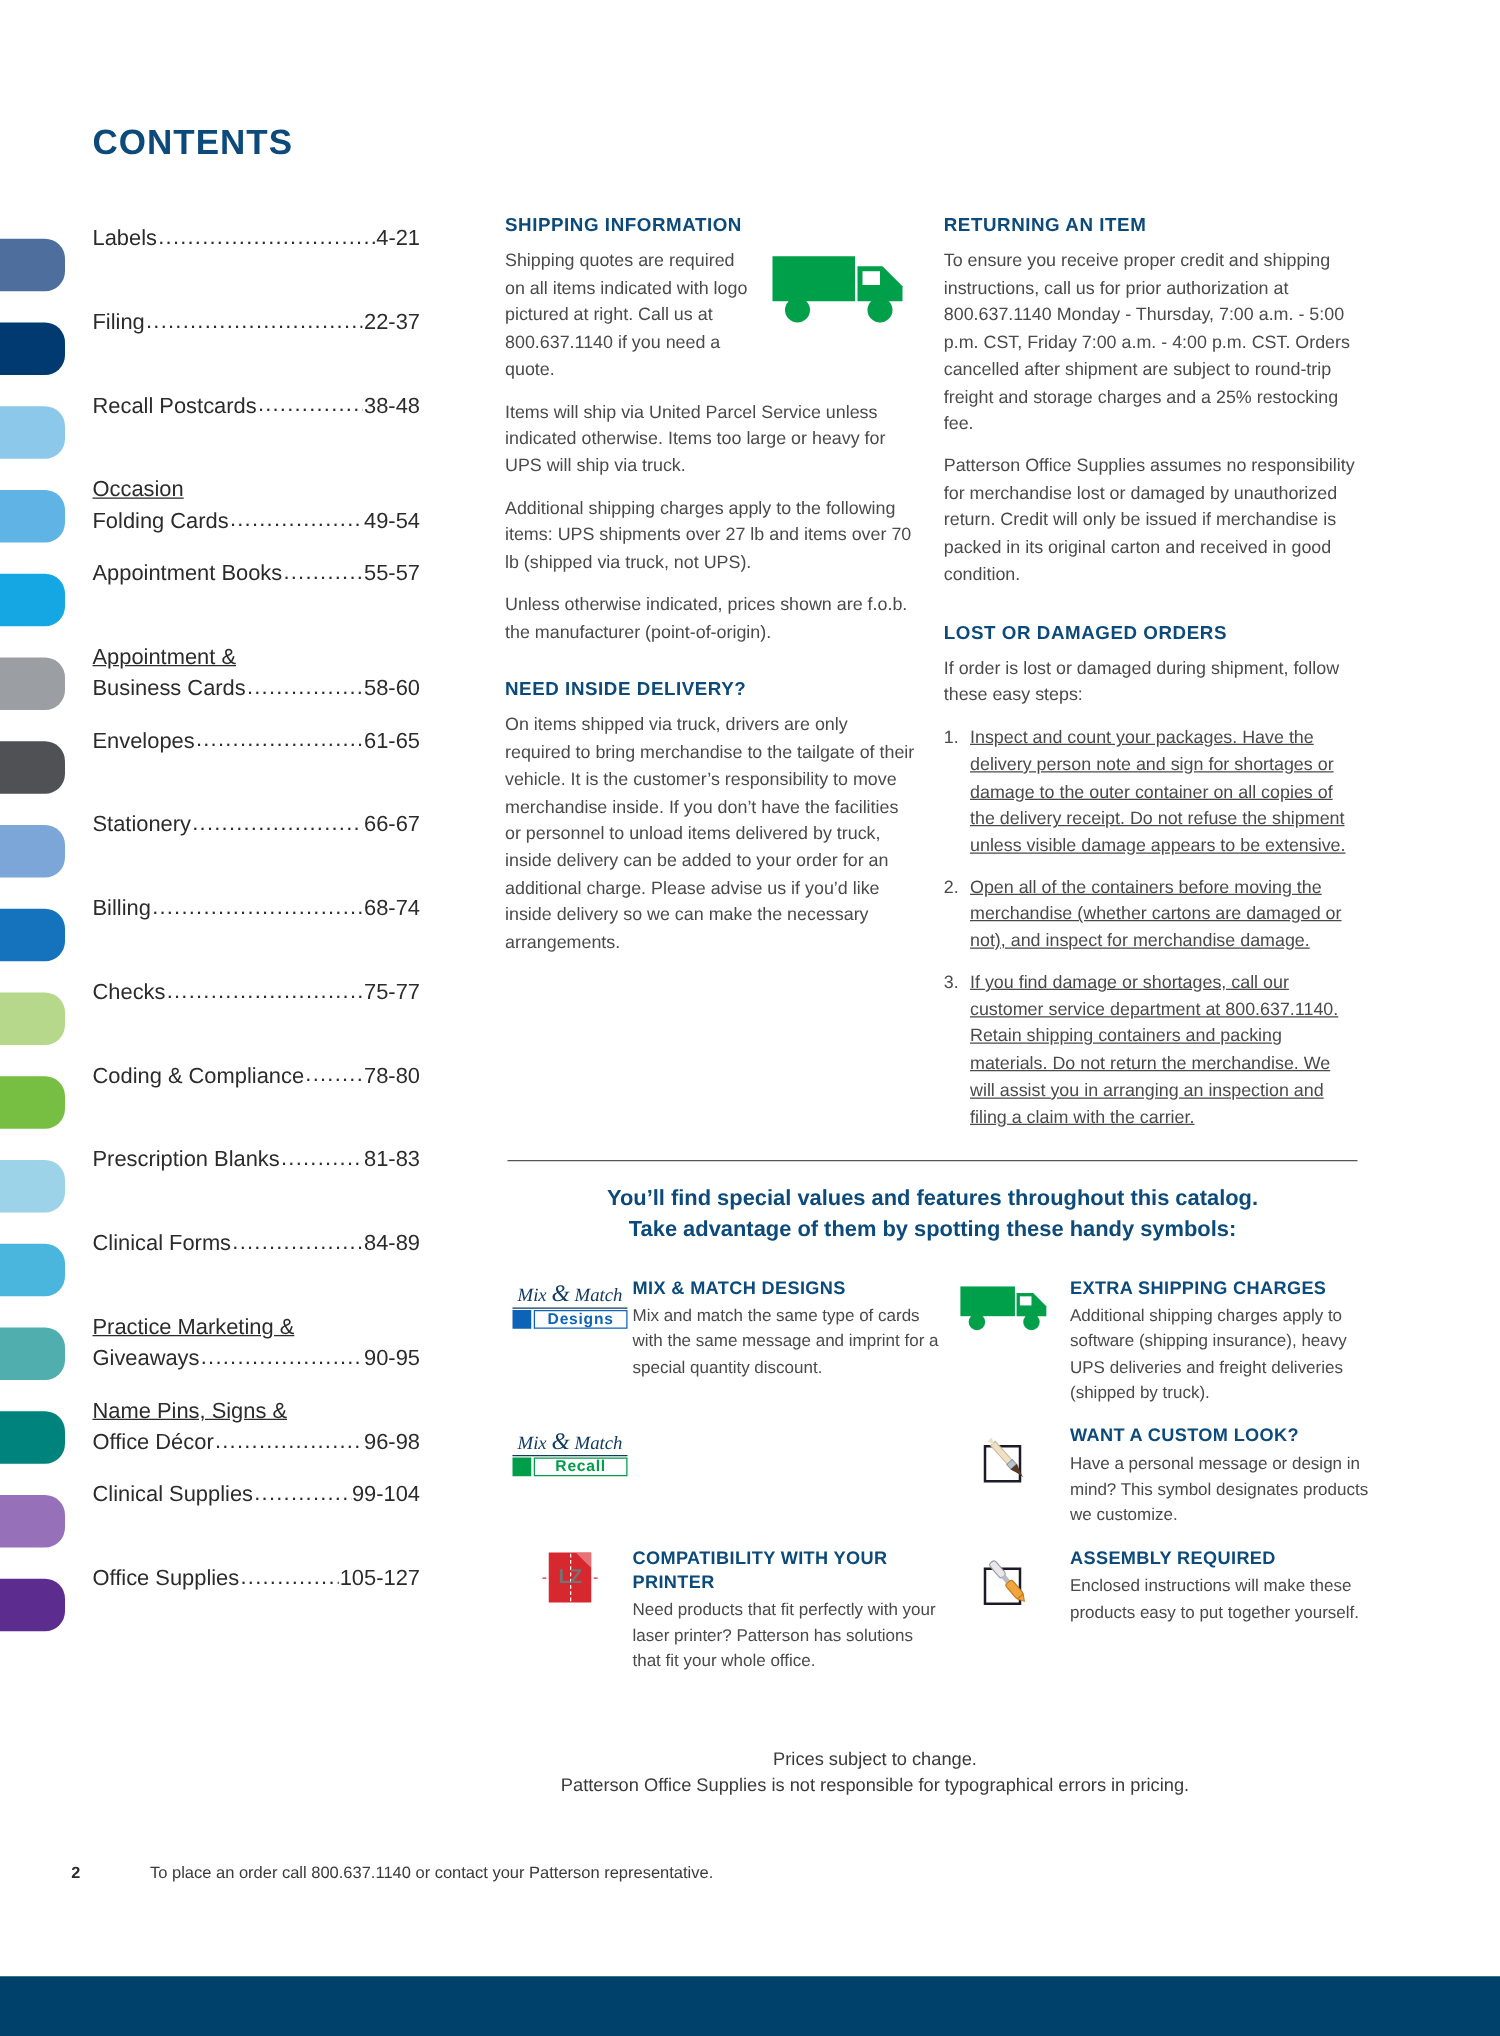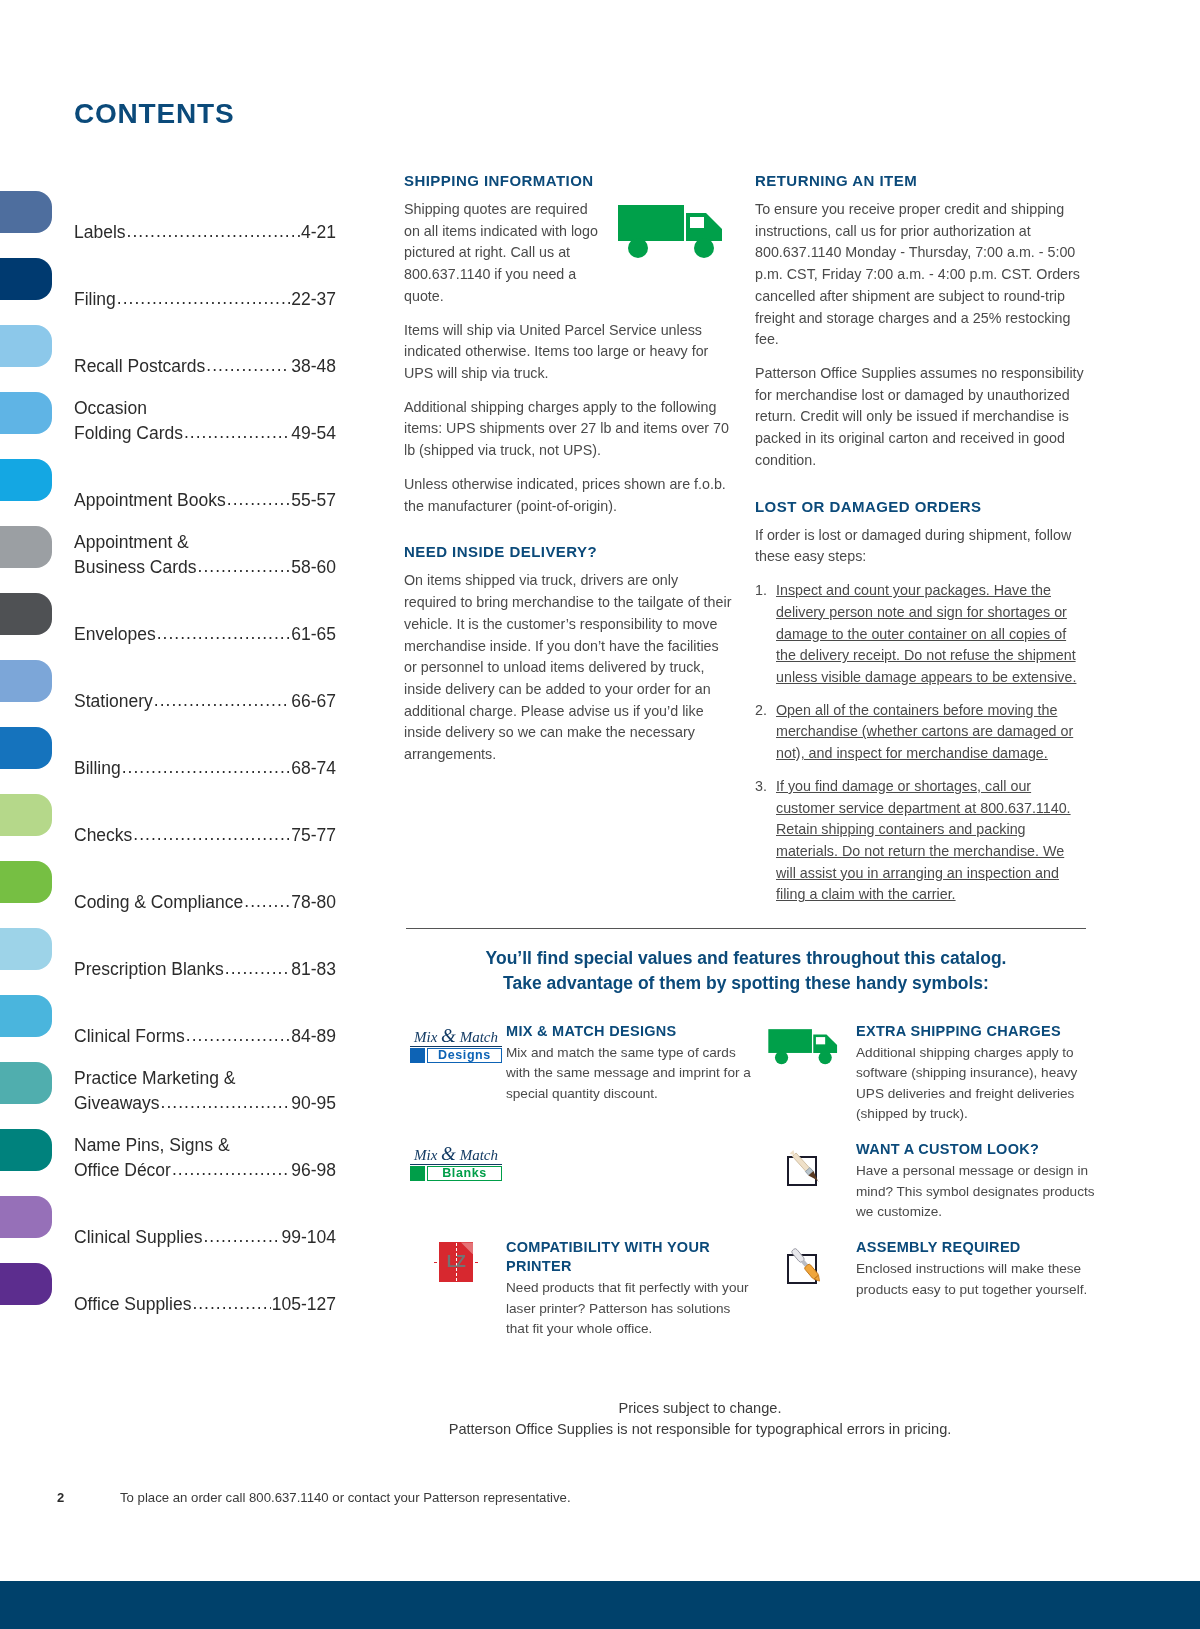--- a/index.html
+++ b/index.html
@@ -39,21 +39,21 @@
   
   .toc {
     position: absolute;
     left: 0;
     top: 178px;
     width: 360px;
   }
   .toc-row {
     position: relative;
     display: flex;
-    align-items: flex-end;
+    align-items: flex-start;
     height: 67px;
   }
   .toc-tab {
     position: absolute;
     left: -10px;
     top: 50%;
     transform: translateY(-50%);
     width: 62px;
     height: 42px;
     border-radius: 0 16px 16px 0;
@@ -74,21 +74,21 @@
   .toc-dots {
     flex: 1 1 auto;
     overflow: hidden;
     white-space: nowrap;
     margin: 0 1px;
     letter-spacing: 1px;
     color: #2b2b2b;
     transform: translateY(-1px);
   }
   .toc-pages { white-space: nowrap; }
-  .toc-label-top { display: block; white-space: nowrap; }
+  .toc-label-top { display: block; white-space: nowrap; text-decoration: underline; }
 
   
   .col-mid  { position: absolute; left: 404px; top: 172px; width: 330px; }
   .col-right{ position: absolute; left: 755px; top: 172px; width: 330px; }
 
   .sec-head {
     font-size: 15px;
     font-weight: bold;
     letter-spacing: 0.45px;
     color: #0b4a7a;
@@ -557,21 +557,21 @@
           <div class="legend-title">EXTRA SHIPPING CHARGES</div>
           <div class="legend-desc">Additional shipping charges apply to software (shipping insurance), heavy UPS deliveries and freight deliveries (shipped by truck).</div>
         </div>
       </div>
       <div class="legend-item">
         <div class="legend-icon">
           <div class="mm-logo mm-savings">
             <div class="mm-top">Mix <span class="mm-amp">&amp;</span> Match</div>
             <div class="mm-bot">
               <div class="mm-sq"></div>
-              <div class="mm-word">Blanks</div>
+              <div class="mm-word">Recall</div>
             </div>
           </div>
         </div>
       </div>
       <div class="legend-item">
         <div class="legend-icon">
           <div class="tool-icon">
             <div class="tool-square"></div>
             <svg width="58" height="46" viewBox="0 0 58 46" style="position:absolute;left:0;top:0" aria-hidden="true">
               <g transform="rotate(-42 29 23)">

